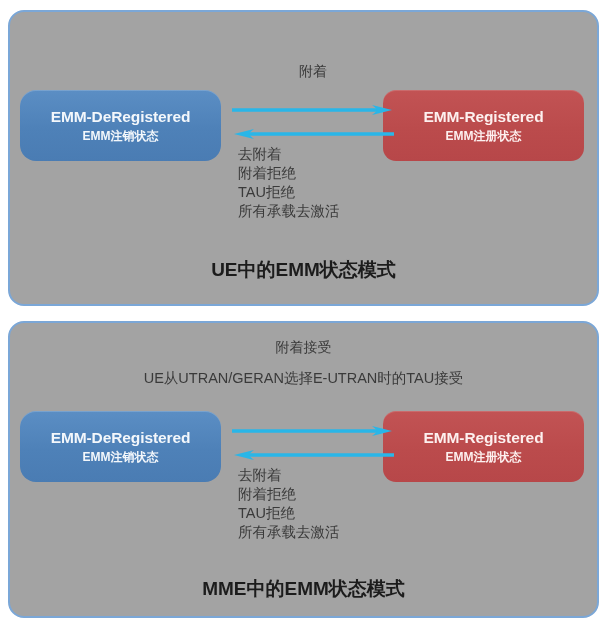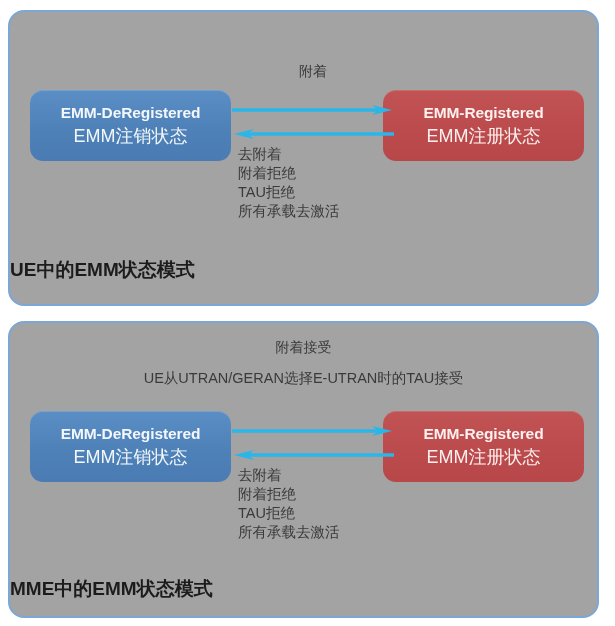--- a/index.html
+++ b/index.html
@@ -49,38 +49,38 @@
     color: #ffffff;
     line-height: 1.28;
   }
   .state-box .en {
     font-size: 15.5px;
     font-weight: bold;
     letter-spacing: -0.1px;
     white-space: nowrap;
   }
   .state-box .cn {
-    font-size: 18px;
-    font-weight: normal;
+    font-size: 12px;
+    font-weight: bold;
     white-space: nowrap;
     margin-top: 2px;
   }
   .box-blue {
     background: linear-gradient(180deg, #5b8ec4 0%, #4e81b8 55%, #4a7cb3 100%);
     box-shadow: inset 0 1px 0 rgba(255,255,255,0.18);
   }
   .box-red {
     background: linear-gradient(180deg, #c25354 0%, #bb4b4c 55%, #b74749 100%);
     box-shadow: inset 0 1px 0 rgba(255,255,255,0.14);
   }
   .box-blue .en, .box-blue .cn { color: #f3f7fb; }
   .box-red  .en, .box-red  .cn { color: #fdf0ef; }
 
   
-  .box-left  { left: 20px; }
+  .box-left  { left: 10px; border-radius: 16px; }
   .box-right { left: 373px; }
   #ue-box-left,  #ue-box-right  { top: 78px; }
   #mme-box-left, #mme-box-right { top: 88px; }
 
   
   .arrow-wrap {
     position: absolute;
     left: 222px;
     width: 162px;
     height: 10px;
@@ -114,21 +114,21 @@
     color: #3a3a3a;
     font-size: 14.5px;
     line-height: 19px;
     white-space: nowrap;
   }
 
   .panel-title {
     position: absolute;
     left: 0;
     width: 587px;
-    text-align: left;
+    text-align: center;
     font-size: 19px;
     font-weight: bold;
     color: #1c1c1c;
     white-space: nowrap;
   }
 </style>
 </head>
 <body>
 
 <div id="canvas">

